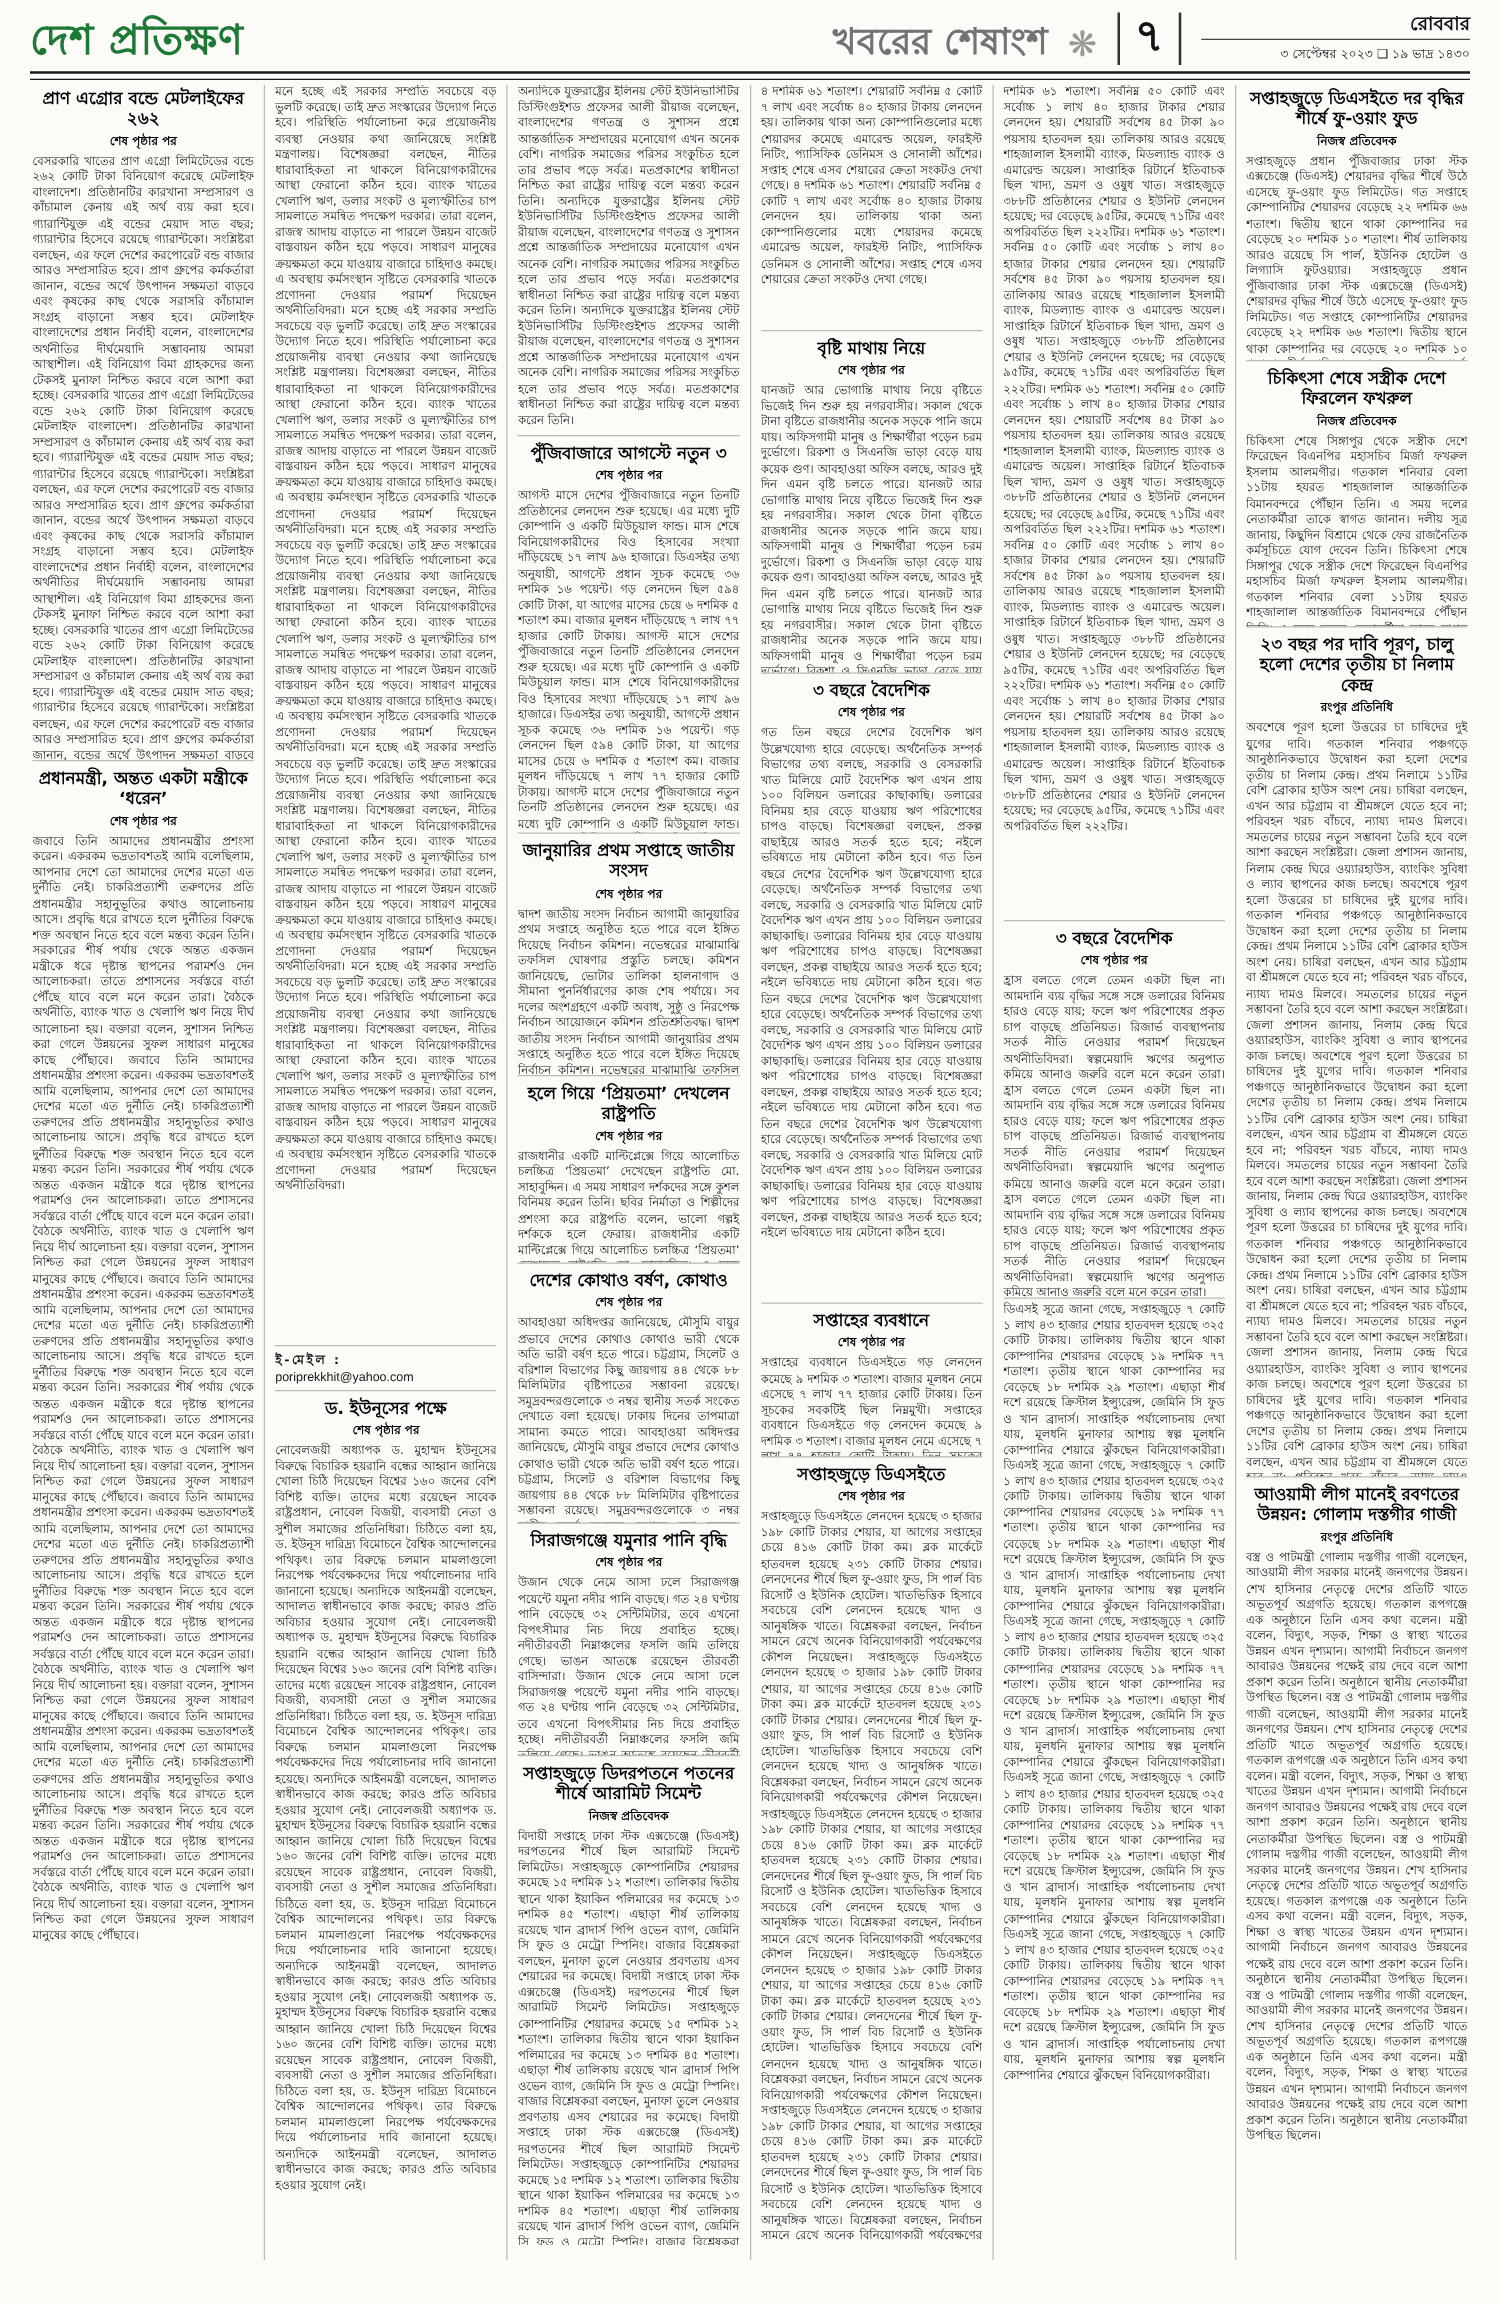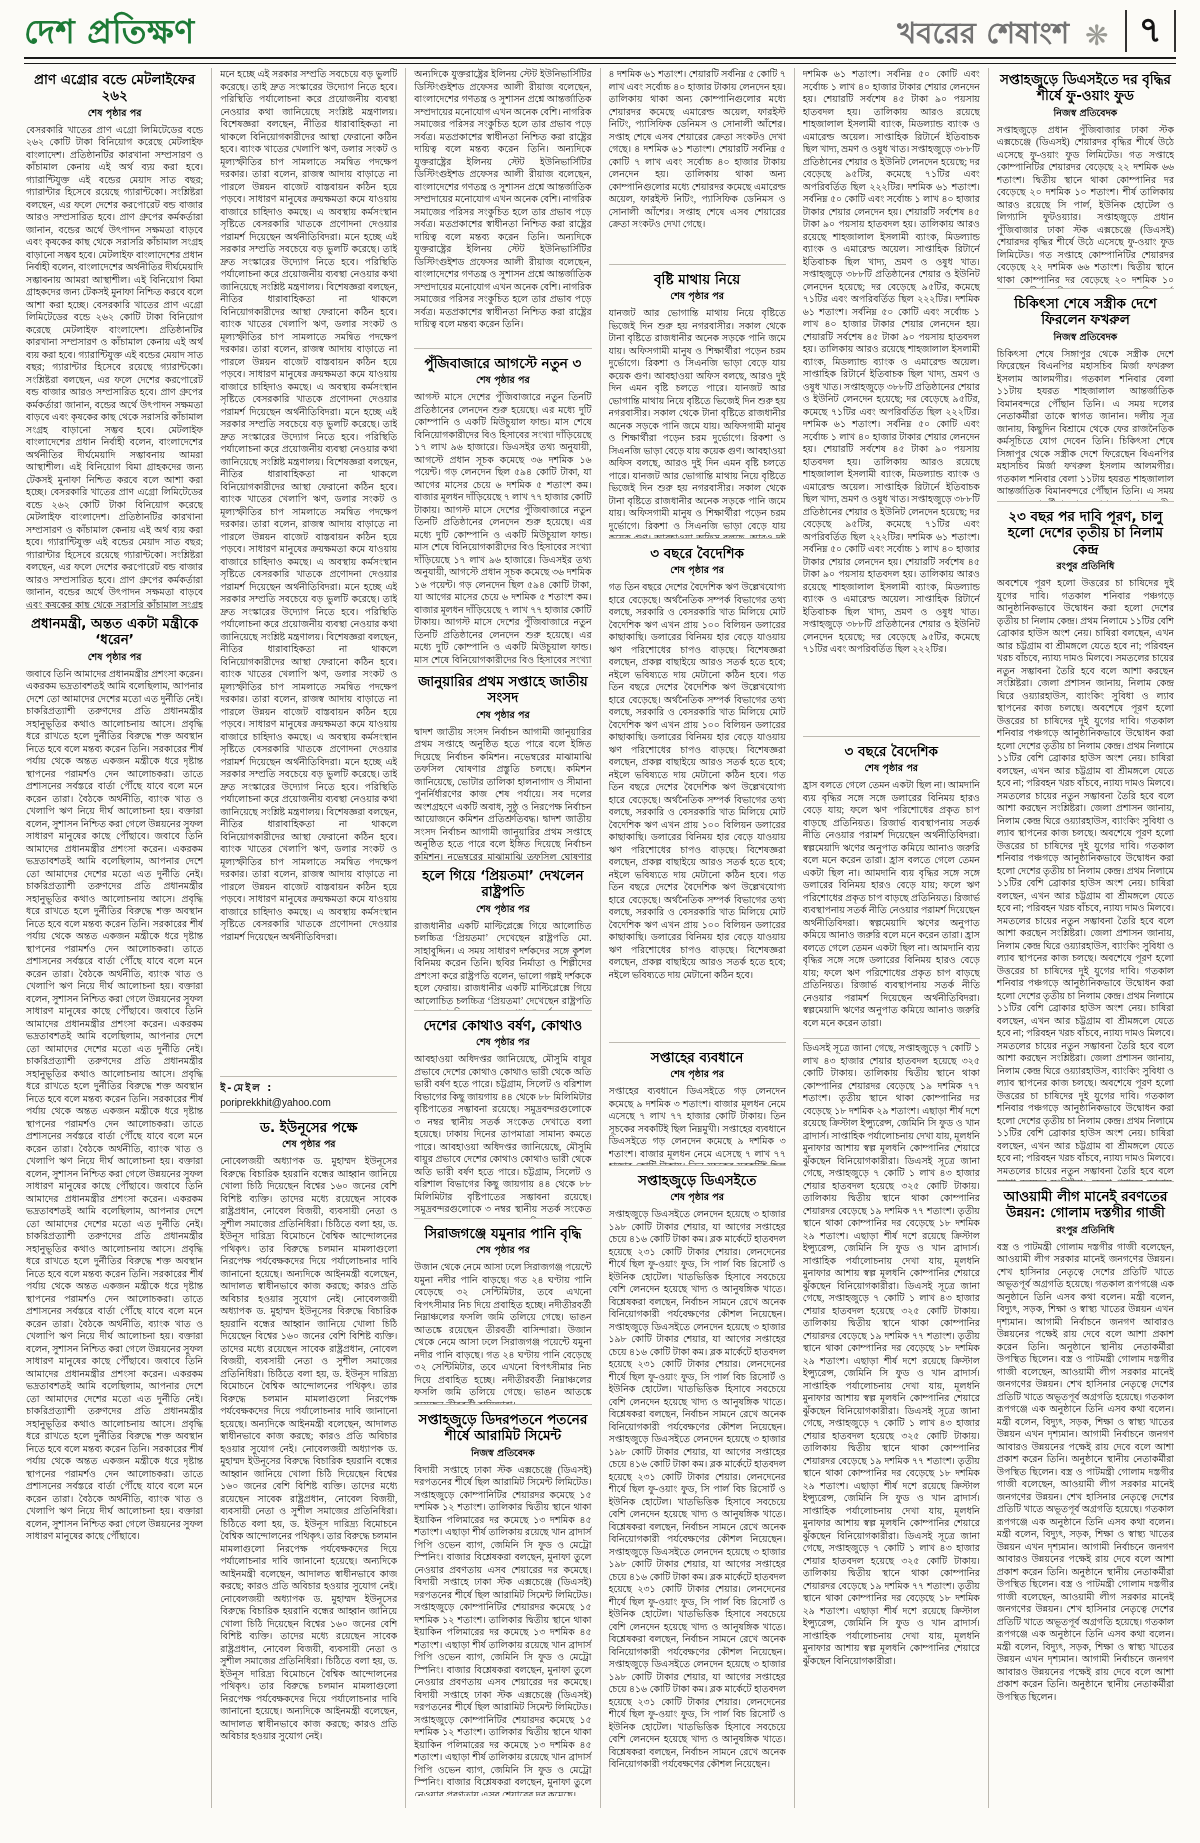--- a/index.html
+++ b/index.html
@@ -38,36 +38,39 @@
   .headline{
     font-size:13.5px;font-weight:bold;line-height:1.22;text-align:center;
     margin:3px 2px 2px;color:#000;
   }
   .kicker, .byline{
     font-size:9.5px;font-weight:bold;text-align:center;margin:0 0 3px;color:#000;
   }
   .body{
     font-size:9.3px;line-height:1.345;text-align:justify;margin:0;color:#161616;
     word-break:break-word;
-    font-family:Liberation Serif, serif;
   }
   .email-block{box-sizing:border-box;padding:4px 0 3px;overflow:hidden;}
   .email-label{font-size:10px;font-weight:bold;letter-spacing:2px;display:block;}
   .email-address{font-size:10px;font-family:Liberation Sans, sans-serif;display:block;}
 </style>
 </head>
 <body>
 
 <div class="page">
 
   <header class="page-header">
     <div class="masthead-text">দেশ প্রতিক্ষণ</div>
     <div class="section-title">খবরের শেষাংশ</div>
     <div class="ornament">❋</div>
     <div class="page-number">৭</div>
+    <div class="date-block">
+      <div class="day">রোববার</div>
+      <div class="date-line">৩ সেপ্টেম্বর ২০২৩ ❑ ১৯ ভাদ্র ১৪৩০</div>
+    </div>
   </header>
   <div class="header-rule"></div>
 
   <main class="columns">
 
     <section class="col">
       <article style="height:540px">
         <h2 class="headline">প্রাণ এগ্রোর বন্ডে মেটলাইফের ২৬২</h2>
         <div class="kicker">শেষ পৃষ্ঠার পর</div>
         <p class="body">বেসরকারি খাতের প্রাণ এগ্রো লিমিটেডের বন্ডে ২৬২ কোটি টাকা বিনিয়োগ করেছে মেটলাইফ বাংলাদেশ। প্রতিষ্ঠানটির কারখানা সম্প্রসারণ ও কাঁচামাল কেনায় এই অর্থ ব্যয় করা হবে। গ্যারান্টিযুক্ত এই বন্ডের মেয়াদ সাত বছর; গ্যারান্টার হিসেবে রয়েছে গ্যারান্টকো। সংশ্লিষ্টরা বলছেন, এর ফলে দেশের করপোরেট বন্ড বাজার আরও সম্প্রসারিত হবে। প্রাণ গ্রুপের কর্মকর্তারা জানান, বন্ডের অর্থে উৎপাদন সক্ষমতা বাড়বে এবং কৃষকের কাছ থেকে সরাসরি কাঁচামাল সংগ্রহ বাড়ানো সম্ভব হবে। মেটলাইফ বাংলাদেশের প্রধান নির্বাহী বলেন, বাংলাদেশের অর্থনীতির দীর্ঘমেয়াদি সম্ভাবনায় আমরা আস্থাশীল। এই বিনিয়োগ বিমা গ্রাহকদের জন্য টেকসই মুনাফা নিশ্চিত করবে বলে আশা করা হচ্ছে। বেসরকারি খাতের প্রাণ এগ্রো লিমিটেডের বন্ডে ২৬২ কোটি টাকা বিনিয়োগ করেছে মেটলাইফ বাংলাদেশ। প্রতিষ্ঠানটির কারখানা সম্প্রসারণ ও কাঁচামাল কেনায় এই অর্থ ব্যয় করা হবে। গ্যারান্টিযুক্ত এই বন্ডের মেয়াদ সাত বছর; গ্যারান্টার হিসেবে রয়েছে গ্যারান্টকো। সংশ্লিষ্টরা বলছেন, এর ফলে দেশের করপোরেট বন্ড বাজার আরও সম্প্রসারিত হবে। প্রাণ গ্রুপের কর্মকর্তারা জানান, বন্ডের অর্থে উৎপাদন সক্ষমতা বাড়বে এবং কৃষকের কাছ থেকে সরাসরি কাঁচামাল সংগ্রহ বাড়ানো সম্ভব হবে। মেটলাইফ বাংলাদেশের প্রধান নির্বাহী বলেন, বাংলাদেশের অর্থনীতির দীর্ঘমেয়াদি সম্ভাবনায় আমরা আস্থাশীল। এই বিনিয়োগ বিমা গ্রাহকদের জন্য টেকসই মুনাফা নিশ্চিত করবে বলে আশা করা হচ্ছে। বেসরকারি খাতের প্রাণ এগ্রো লিমিটেডের বন্ডে ২৬২ কোটি টাকা বিনিয়োগ করেছে মেটলাইফ বাংলাদেশ। প্রতিষ্ঠানটির কারখানা সম্প্রসারণ ও কাঁচামাল কেনায় এই অর্থ ব্যয় করা হবে। গ্যারান্টিযুক্ত এই বন্ডের মেয়াদ সাত বছর; গ্যারান্টার হিসেবে রয়েছে গ্যারান্টকো। সংশ্লিষ্টরা বলছেন, এর ফলে দেশের করপোরেট বন্ড বাজার আরও সম্প্রসারিত হবে। প্রাণ গ্রুপের কর্মকর্তারা জানান, বন্ডের অর্থে উৎপাদন সক্ষমতা বাড়বে এবং কৃষকের কাছ থেকে সরাসরি কাঁচামাল সংগ্রহ বাড়ানো সম্ভব হবে। মেটলাইফ বাংলাদেশের প্রধান নির্বাহী বলেন, বাংলাদেশের অর্থনীতির দীর্ঘমেয়াদি সম্ভাবনায় আমরা আস্থাশীল। এই বিনিয়োগ বিমা গ্রাহকদের জন্য টেকসই মুনাফা নিশ্চিত করবে বলে আশা করা হচ্ছে।</p>

